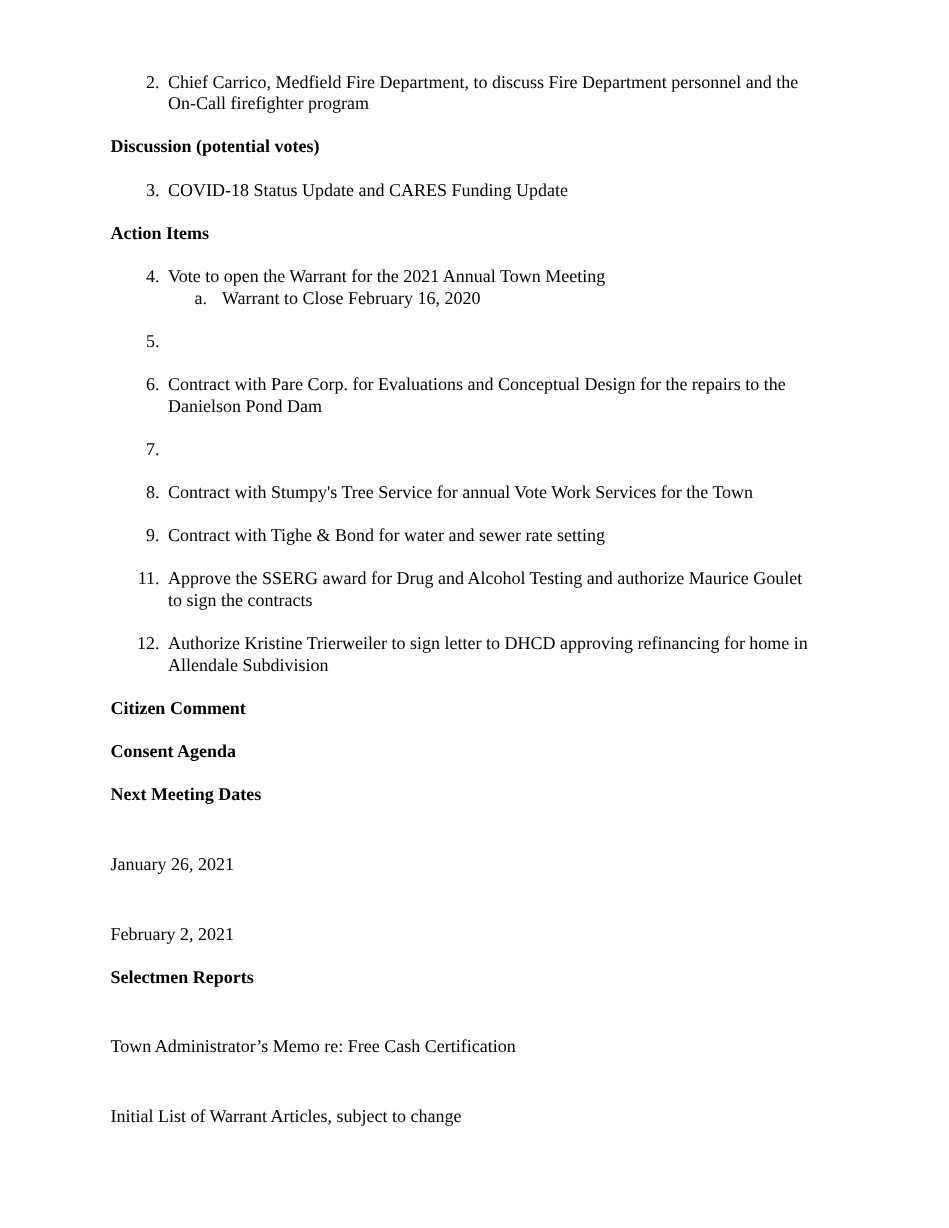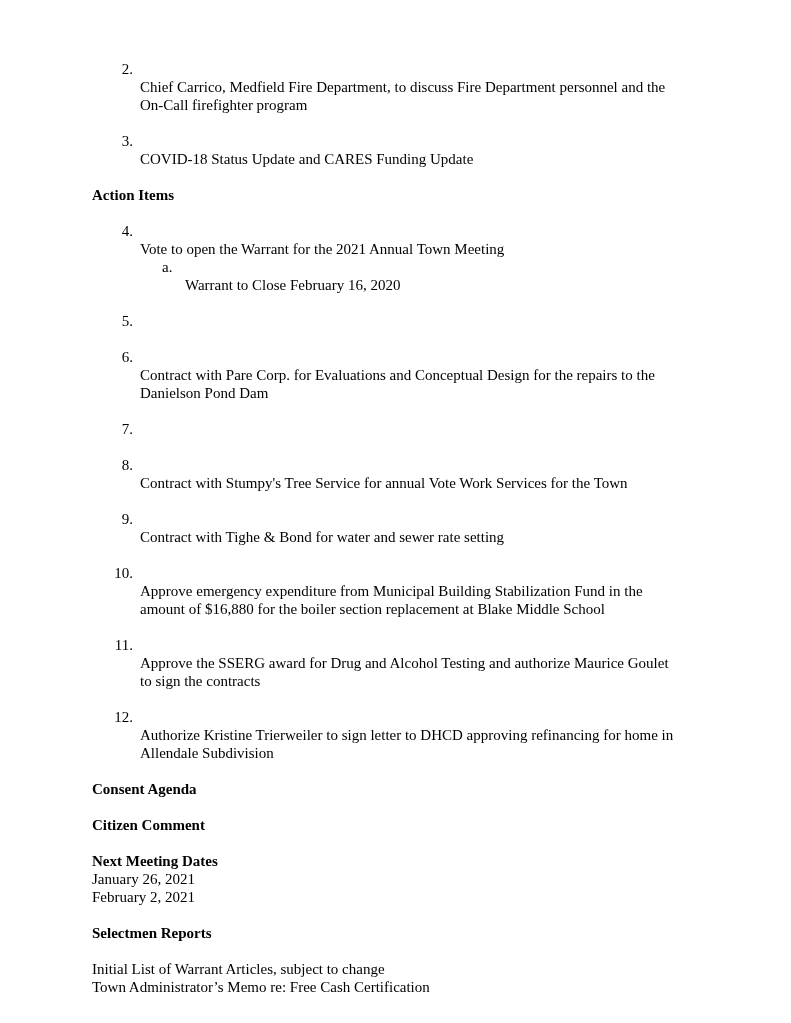--- a/index.html
+++ b/index.html
@@ -11,39 +11,42 @@
     background: #ffffff;
     padding: 60px 60px 0 92px;
     font-family: "Liberation Serif", serif;
     font-size: 15px;
     line-height: 18px;
     color: #000000;
     overflow: hidden;
   }
   .block { margin-bottom: 18px; }
   .heading { font-weight: bold; }
-  .line { font-weight: normal; }
+  .line { font-weight: normal; margin-top: 40px; }
   .item { padding-left: 18px; }
   .row { display: flex; }
   .num { flex: none; width: 23px; text-align: right; margin-right: 7px; }
-  .text { white-space: pre-line; margin-top: 18px; }
+  .text { white-space: pre-line; }
   .subrow { display: flex; padding-left: 52px; }
   .subnum { flex: none; width: 23px; text-align: left; }
 </style>
 </head>
 <body>
 
 <div class="page">
   <div id="doc">
       <div class="block item">
         <div class="row">
           <span class="num">2.</span>
           <div class="text">Chief Carrico, Medfield Fire Department, to discuss Fire Department personnel and the
 On-Call firefighter program</div>
         </div>
+      </div>
+      <div class="block section">
+        <div class="heading">Discussion (potential votes)</div>
       </div>
       <div class="block item">
         <div class="row">
           <span class="num">3.</span>
           <div class="text">COVID-18 Status Update and CARES Funding Update</div>
         </div>
       </div>
       <div class="block section">
         <div class="heading">Action Items</div>
       </div>
@@ -81,51 +84,44 @@
         </div>
       </div>
       <div class="block item">
         <div class="row">
           <span class="num">9.</span>
           <div class="text">Contract with Tighe &amp; Bond for water and sewer rate setting</div>
         </div>
       </div>
       <div class="block item">
         <div class="row">
-          <span class="num">10.</span>
-          <div class="text">Approve emergency expenditure from Municipal Building Stabilization Fund in the
-amount of $16,880 for the boiler section replacement at Blake Middle School</div>
-        </div>
-      </div>
-      <div class="block item">
-        <div class="row">
           <span class="num">11.</span>
           <div class="text">Approve the SSERG award for Drug and Alcohol Testing and authorize Maurice Goulet
 to sign the contracts</div>
         </div>
       </div>
       <div class="block item">
         <div class="row">
           <span class="num">12.</span>
           <div class="text">Authorize Kristine Trierweiler to sign letter to DHCD approving refinancing for home in
 Allendale Subdivision</div>
         </div>
       </div>
       <div class="block section">
-        <div class="heading">Consent Agenda</div>
+        <div class="heading">Citizen Comment</div>
       </div>
       <div class="block section">
-        <div class="heading">Citizen Comment</div>
+        <div class="heading">Consent Agenda</div>
       </div>
       <div class="block section">
         <div class="heading">Next Meeting Dates</div>
         <div class="line">January 26, 2021</div>
         <div class="line">February 2, 2021</div>
       </div>
       <div class="block section">
         <div class="heading">Selectmen Reports</div>
       </div>
       <div class="block section">
+        <div class="line">Town Administrator’s Memo re: Free Cash Certification</div>
         <div class="line">Initial List of Warrant Articles, subject to change</div>
-        <div class="line">Town Administrator’s Memo re: Free Cash Certification</div>
       </div>
     </div>
 </div>
 
 </body></html>

